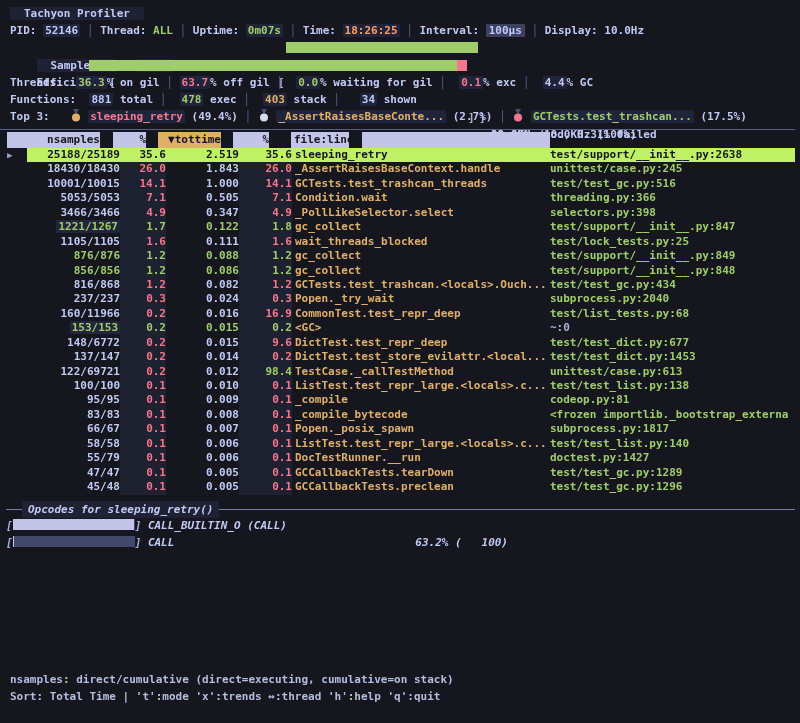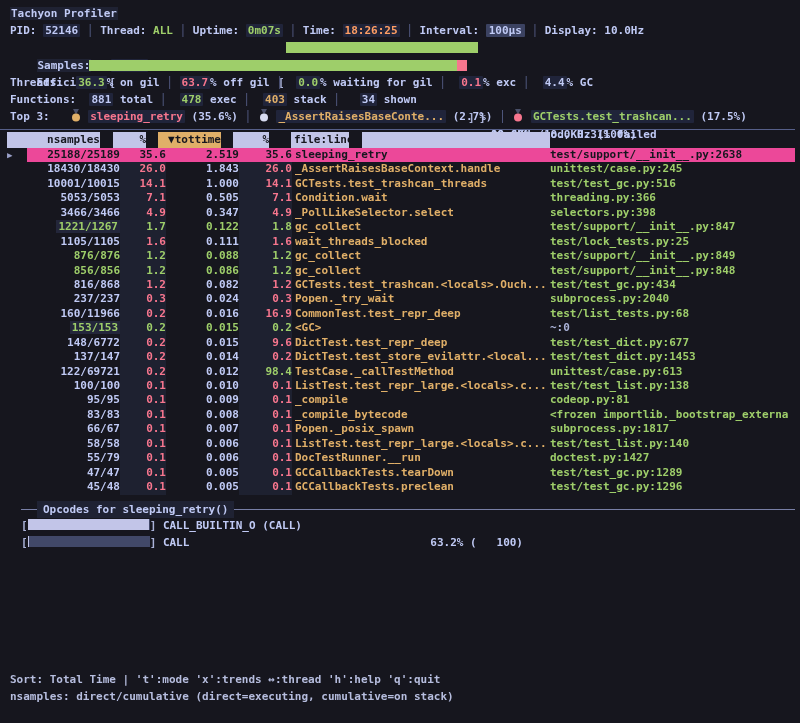--- a/index.html
+++ b/index.html
@@ -31,38 +31,38 @@
   .trow{display:flex;height:14.45px;line-height:14.6px;white-space:pre;}
   .cell{overflow:hidden;}
   .c-arrow{width:20px;padding-left:7px;color:#9aa0c8;font-size:9px;line-height:15px;}
   .c-ns{width:93px;text-align:right;}
   .c-pct{width:46px;text-align:right;background:#1e2130;}
   .c-tt{width:73px;text-align:right;}
   .c-cum{width:53px;text-align:right;background:#1e2130;}
   .c-sp{width:3px;}
   .c-fn{width:252px;padding-left:0;}
   .c-file{flex:1;padding-left:3px;}
-  .trow.sel .cell{background:#ec4899;color:#15161e !important;}
+  .trow.sel .cell{background:#bef264;color:#15161e !important;}
   .trow.sel .c-arrow{background:#16161e;color:#9aa0c8 !important;}
   .nschip{background:#23263a;padding:0 2px;}
   
-  .opcodes{position:absolute;top:501px;left:21px;right:5px;}
+  .opcodes{position:absolute;top:501px;left:6px;right:5px;font-style:italic;}
   .optitle{height:17px;line-height:17px;white-space:pre;display:flex;align-items:center;}
   .opdash{border-top:1px solid #787fa6;height:0;}
   .opdash.short{width:16px;}
   .opdash.long{flex:1;}
   .optxt{padding:0 6px;background:#1f2233;}
   .oprow{height:16.5px;line-height:16.5px;white-space:pre;position:relative;}
   .obar{display:inline-block;width:122px;height:11px;background:#414868;position:relative;vertical-align:-1px;}
   .obar .fill{position:absolute;left:0;top:0;bottom:0;background:#c2c5e8;}
   .opstats{position:absolute;left:352px;width:150px;text-align:right;white-space:pre;}
   
   .footer{position:absolute;top:671px;left:10px;color:#b6bdde;}
   .medal{vertical-align:-2px;margin:0 1px;}
-  .title-chip{background:#1f2233;padding:0 1px;}
+  .title-chip{background:#1f2233;padding:0 14px;}
 </style>
 </head>
 <body>
 
 <div class="top">
   <div class="tline"><span class="title-chip">Tachyon Profiler</span></div>
   <div class="tline" id="info-line"><span style="color: rgb(192, 202, 245);">PID: </span><span class="chip" style="color: rgb(192, 202, 245);">52146</span><span style="color: rgb(86, 95, 137);"> │ </span><span style="color: rgb(192, 202, 245);">Thread: </span><span style="color: rgb(158, 206, 106);">ALL</span><span style="color: rgb(86, 95, 137);"> │ </span><span style="color: rgb(192, 202, 245);">Uptime: </span><span class="chip" style="color: rgb(158, 206, 106);">0m07s</span><span style="color: rgb(86, 95, 137);"> │ </span><span style="color: rgb(192, 202, 245);">Time: </span><span class="chip" style="color: rgb(255, 158, 100);">18:26:25</span><span style="color: rgb(86, 95, 137);"> │ </span><span style="color: rgb(192, 202, 245);">Interval: </span><span class="chip-strong" style="color: rgb(192, 202, 245);">100µs</span><span style="color: rgb(86, 95, 137);"> │ </span><span style="color: rgb(192, 202, 245);">Display: </span><span style="color: rgb(192, 202, 245);">10.0Hz</span></div>
   <div class="tline" id="samples-line">
     <span class="title-chip">Samples:</span><span>   </span><span class="chip">71038</span><span> total (10000.4/s)</span>
     <span class="abs bracket" style="left:268px">[</span>
@@ -74,21 +74,21 @@
     <span>Efficiency:</span><span class="bracket">[</span>
     <span class="bar" style="left:79px;width:378px"><span class="fill" id="eff-fill" style="width: 97.4%;"></span><span class="fail" id="eff-fail" style="width: 2.6%;"></span></span>
     <span class="abs bracket" style="left:458px">]</span>
     <span class="abs" style="left:481px">99.69% good, 0.31% failed</span>
   </div>
   <div class="tline" id="threads-line"><span style="color: rgb(192, 202, 245);">Threads:</span><span>  </span><span class="chip" style="color: rgb(158, 206, 106);">36.3</span><span style="color: rgb(192, 202, 245);">% on gil</span><span style="color: rgb(86, 95, 137);"> │ </span><span></span><span class="chip" style="color: rgb(247, 118, 142);">63.7</span><span style="color: rgb(192, 202, 245);">% off gil</span><span style="color: rgb(86, 95, 137);"> │ </span><span> </span><span class="chip" style="color: rgb(158, 206, 106);">0.0</span><span style="color: rgb(192, 202, 245);">% waiting for gil</span><span style="color: rgb(86, 95, 137);"> │ </span><span> </span><span class="chip" style="color: rgb(247, 118, 142);">0.1</span><span style="color: rgb(192, 202, 245);">% exc</span><span style="color: rgb(86, 95, 137);"> │ </span><span> </span><span class="chip" style="color: rgb(192, 202, 245);">4.4</span><span style="color: rgb(192, 202, 245);">% GC</span></div>
   <div class="tline" id="functions-line"><span style="color: rgb(192, 202, 245);">Functions:</span><span>  </span><span class="chip" style="color: rgb(192, 202, 245);">881</span><span style="color: rgb(192, 202, 245);"> total</span><span style="color: rgb(86, 95, 137);"> │ </span><span> </span><span class="chip" style="color: rgb(158, 206, 106);">478</span><span style="color: rgb(192, 202, 245);"> exec</span><span style="color: rgb(86, 95, 137);"> │ </span><span> </span><span class="chip" style="color: rgb(224, 175, 104);">403</span><span style="color: rgb(192, 202, 245);"> stack</span><span style="color: rgb(86, 95, 137);"> │ </span><span>  </span><span class="chip" style="color: rgb(192, 202, 245);">34</span><span style="color: rgb(192, 202, 245);"> shown</span></div>
   <div class="tline" id="top3-line"><span style="color: rgb(192, 202, 245);">Top 3:   </span><svg width="10" height="13" class="medal">
         <path d="M2 0 L5 5.5 L8 0 Z" fill="#4a5069"></path>
         <circle cx="5" cy="8.6" r="4" fill="#e0af68"></circle>
-      </svg><span> </span><span class="chip" style="color: rgb(247, 118, 142);">sleeping_retry</span><span style="color: rgb(192, 202, 245);"> (35.6%)</span><span style="color: rgb(86, 95, 137);"> │ </span><svg width="10" height="13" class="medal">
+      </svg><span> </span><span class="chip" style="color: rgb(247, 118, 142);">sleeping_retry</span><span style="color: rgb(192, 202, 245);"> (49.4%)</span><span style="color: rgb(86, 95, 137);"> │ </span><svg width="10" height="13" class="medal">
         <path d="M2 0 L5 5.5 L8 0 Z" fill="#4a5069"></path>
         <circle cx="5" cy="8.6" r="4" fill="#d7dbf0"></circle>
       </svg><span> </span><span class="chip" style="color: rgb(224, 175, 104);">_AssertRaisesBaseConte...</span><span style="color: rgb(192, 202, 245);"> (2.7%)</span><span style="color: rgb(86, 95, 137);"> │ </span><svg width="10" height="13" class="medal">
         <path d="M2 0 L5 5.5 L8 0 Z" fill="#4a5069"></path>
         <circle cx="5" cy="8.6" r="4" fill="#f7768e"></circle>
       </svg><span> </span><span class="chip" style="color: rgb(158, 206, 106);">GCTests.test_trashcan...</span><span style="color: rgb(192, 202, 245);"> (17.5%)</span></div>
 </div>
 
 <div class="hsep"></div>
 
@@ -141,15 +141,15 @@
     <span class="optxt">Opcodes for sleeping_retry()</span>
     <span class="opdash long"></span>
   </div>
   <div id="oprows">
       <div class="oprow"><span style="color: rgb(170, 178, 216);">[</span><span class="obar"><span class="fill" style="width: 99.6%;"></span></span><span style="color: rgb(170, 178, 216);">] </span><span style="color: rgb(192, 202, 245);">CALL_BUILTIN_O (CALL)</span></div>
       <div class="oprow"><span style="color: rgb(170, 178, 216);">[</span><span class="obar"><span class="fill" style="width: 0.4%;"></span></span><span style="color: rgb(170, 178, 216);">] </span><span style="color: rgb(192, 202, 245);">CALL</span><span class="opstats" style="color: rgb(192, 202, 245);"> 63.2% (   100)</span></div>
     </div>
 </div>
 
 <div class="footer">
+  <div class="tline">nsamples: direct/cumulative (direct=executing, cumulative=on stack)</div>
   <div class="tline">Sort: Total Time | 't':mode 'x':trends ↔:thread 'h':help 'q':quit</div>
-  <div class="tline">nsamples: direct/cumulative (direct=executing, cumulative=on stack)</div>
 </div>
 
 </body></html>

